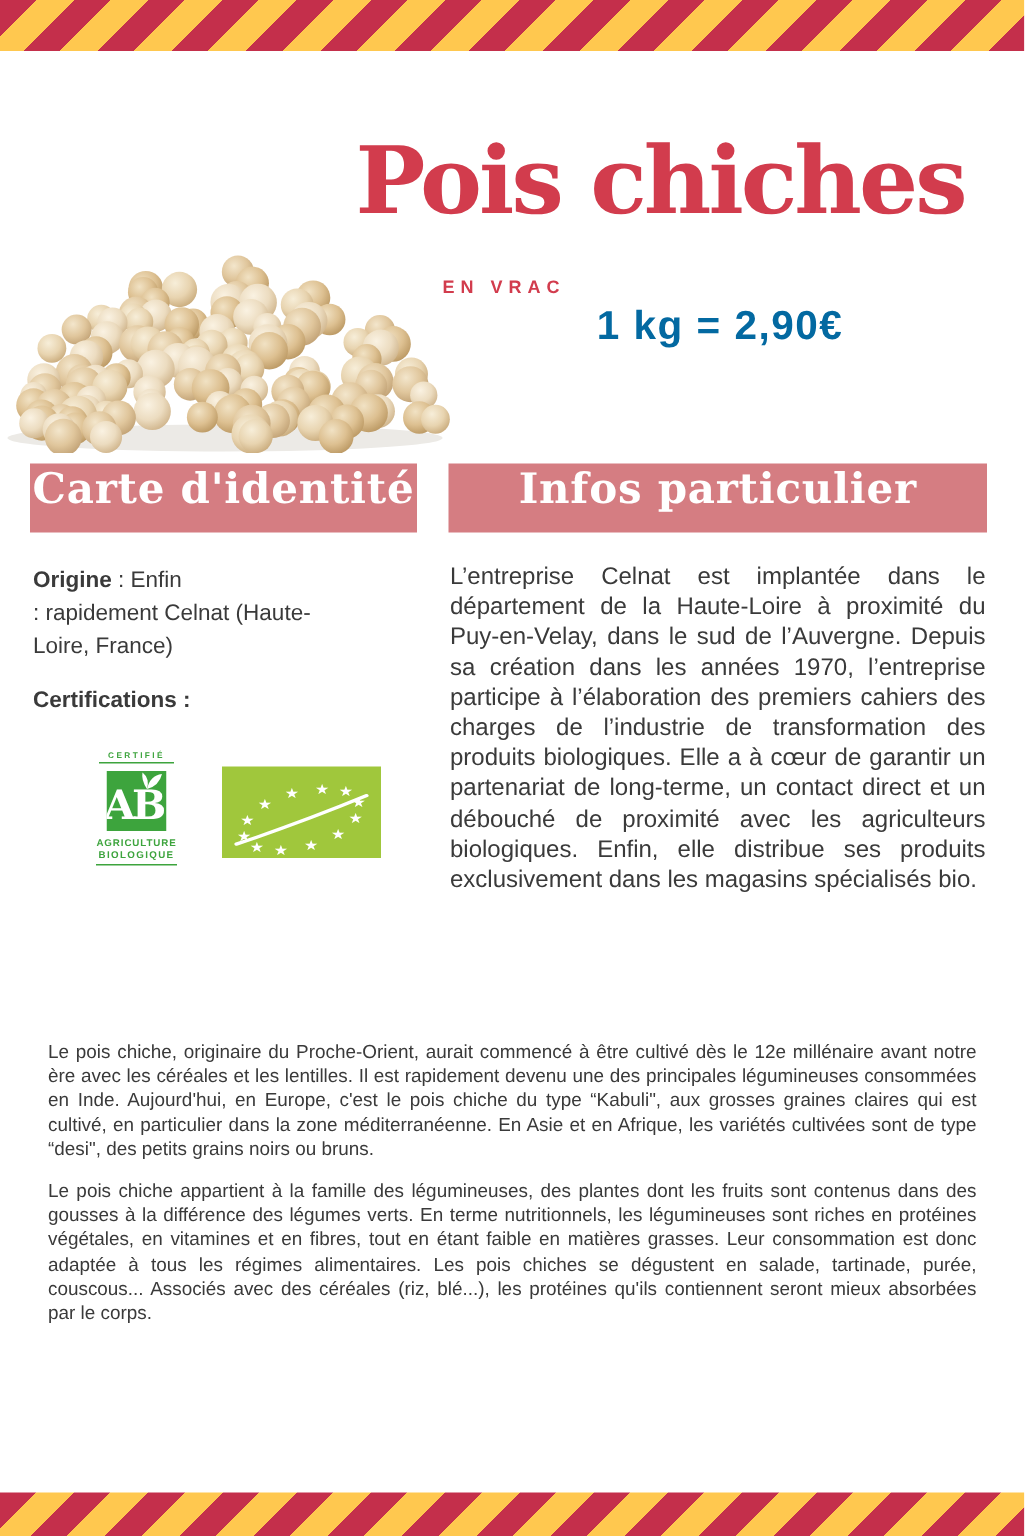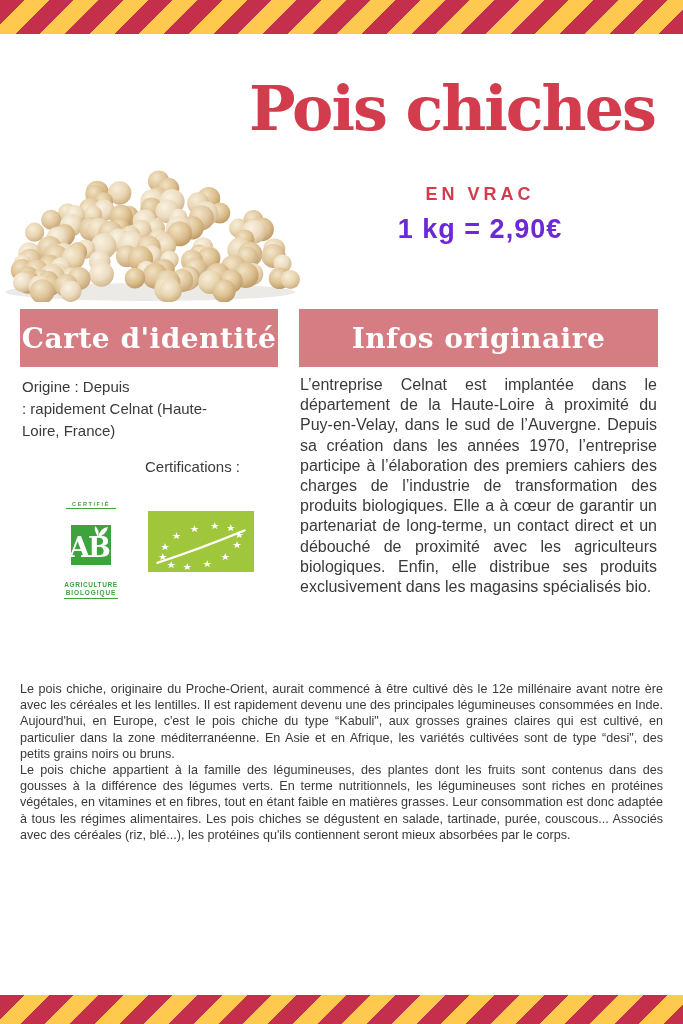--- a/index.html
+++ b/index.html
@@ -6,66 +6,66 @@
   .page{position:relative;width:683px;height:1024px;background:#ffffff;overflow:hidden;
         font-family:"Liberation Sans","DejaVu Sans",sans-serif;color:#3a3a3a;}
 
   
   .stripe{position:absolute;left:0;width:683px;
           background:repeating-linear-gradient(135deg,#c42f4b 0 17px,#ffc84f 17px 35px);}
   .stripe.top{top:0;height:34px;}
   .stripe.bottom{bottom:0;height:29px;}
 
   
-  .title{position:absolute;top:74px;right:24px;margin:4px;
+  .title{position:absolute;top:74px;right:24px;margin:16px;
          font-family:"DejaVu Serif","Liberation Serif",serif;font-weight:bold;
          font-size:62px;line-height:1;letter-spacing:-2px;color:#d23c4d;white-space:nowrap;}
-  .envrac{position:absolute;top:184px;left:295px;width:370px;text-align:center;
-          font-weight:bold;font-size:18px;letter-spacing:4px;color:#d23c4d;}
+  .envrac{position:absolute;top:184px;left:295px;width:370px;
+          font-weight:bold;font-size:12px;letter-spacing:4px;color:#d23c4d;}
   .price{position:absolute;top:202px;left:295px;width:370px;text-align:center;
-         font-weight:bold;font-size:27px;letter-spacing:1px;color:#6d28d9;margin-top:12px;}
+         font-weight:bold;font-size:27px;letter-spacing:1px;color:#0369a1;}
 
   
   .photo{position:absolute;left:0;top:140px;width:300px;height:162px;}
 
   
-  .band{position:absolute;height:58px;background:#d57d82;color:#fff;
+  .band{position:absolute;height:46px;background:#d57d82;color:#fff;
         font-family:"DejaVu Serif","Liberation Serif",serif;font-weight:bold;font-size:28px;
-        display:flex;align-items:center;justify-content:center;letter-spacing:0.5px;}
+        display:flex;justify-content:center;letter-spacing:0.5px;}
   .band1{left:20px;top:309px;width:258px;}
   .band2{left:299px;top:309px;width:359px;}
   .band3{left:22px;top:624px;width:260px;}
 
   
   .idcol{position:absolute;left:22px;top:376px;width:218px;font-size:15px;line-height:22px;}
   .idcol p{margin:0;}
-  .b{font-weight:normal;}
-  .certs{margin-top:14px !important;text-align:right;}
+  .b{font-weight:bold;}
+  .certs{margin-top:14px !important;}
 
   
   .prodtext{position:absolute;left:300px;top:375px;width:357px;
             font-size:16px;line-height:20.2px;text-align:justify;}
 
   
   .ab{position:absolute;left:62px;top:501px;width:58px;text-align:center;}
   .ab-cert{font-size:5.5px;font-weight:bold;letter-spacing:1.6px;color:#3da43d;
            border-bottom:1.5px solid #3da43d;padding-bottom:1px;margin:0 4px 2px 4px;}
-  .ab-square{width:40px;height:40px;margin:16px auto;}
+  .ab-square{width:40px;height:40px;margin:5px auto;}
   .ab-l1{font-size:6.5px;font-weight:bold;letter-spacing:0.6px;color:#3da43d;margin-top:3px;}
   .ab-l2{font-size:6.5px;font-weight:bold;letter-spacing:0.9px;color:#3da43d;
          border-bottom:1.5px solid #3da43d;padding-bottom:1.5px;margin:1px 2px 0 2px;}
 
   
   .eu{position:absolute;left:148px;top:511px;width:106px;height:61px;background:#a0c73c;}
   .eu svg{display:block;width:106px;height:61px;}
 
   
   .know{position:absolute;left:20px;top:681px;width:643px;
         font-size:12.6px;line-height:16.2px;text-align:justify;}
-  .know p{margin:0;}
+  .know p{margin:12px;}
 </style>
 </head>
 <body>
 
 <div class="page">
 
   <div class="stripe top"></div>
 
   <h1 class="title">Pois chiches</h1>
   <div class="envrac">EN VRAC</div>
@@ -221,25 +221,25 @@
         <circle cx="224.1" cy="151.0" r="11.6" fill="url(#pg3)"></circle>
         <circle cx="70.7" cy="151.3" r="10.7" fill="url(#pg2)"></circle>
         <circle cx="42.2" cy="151.5" r="12.3" fill="url(#pg1)"></circle>
       </svg>
   </div>
 
   <div class="band band1">
     <span>Carte d'identité</span>
   </div>
   <div class="band band2">
-    <span>Infos originaire</span>
+    <span>Infos particulier</span>
   </div>
 
   <div class="idcol">
-    <p><span class="b">Origine</span><span> : Depuis</span></p>
+    <p><span class="b">Origine</span><span> : Enfin</span></p>
     <p>: rapidement Celnat (Haute-Loire, France)</p>
     <p class="b certs">Certifications :</p>
   </div>
 
   <div class="prodtext">L’entreprise Celnat est implantée dans le département de la Haute-Loire à proximité du Puy-en-Velay, dans le sud de l’Auvergne. Depuis sa création dans les années 1970, l’entreprise participe à l’élaboration des premiers cahiers des charges de l’industrie de transformation des produits biologiques. Elle a à cœur de garantir un partenariat de long-terme, un contact direct et un débouché de proximité avec les agriculteurs biologiques. Enfin, elle distribue ses produits exclusivement dans les magasins spécialisés bio.</div>
 
   <div class="ab">
     <div class="ab-cert">CERTIFIÉ</div>
     <div class="ab-square">
       <svg viewBox="0 0 40 40" width="40" height="40">

